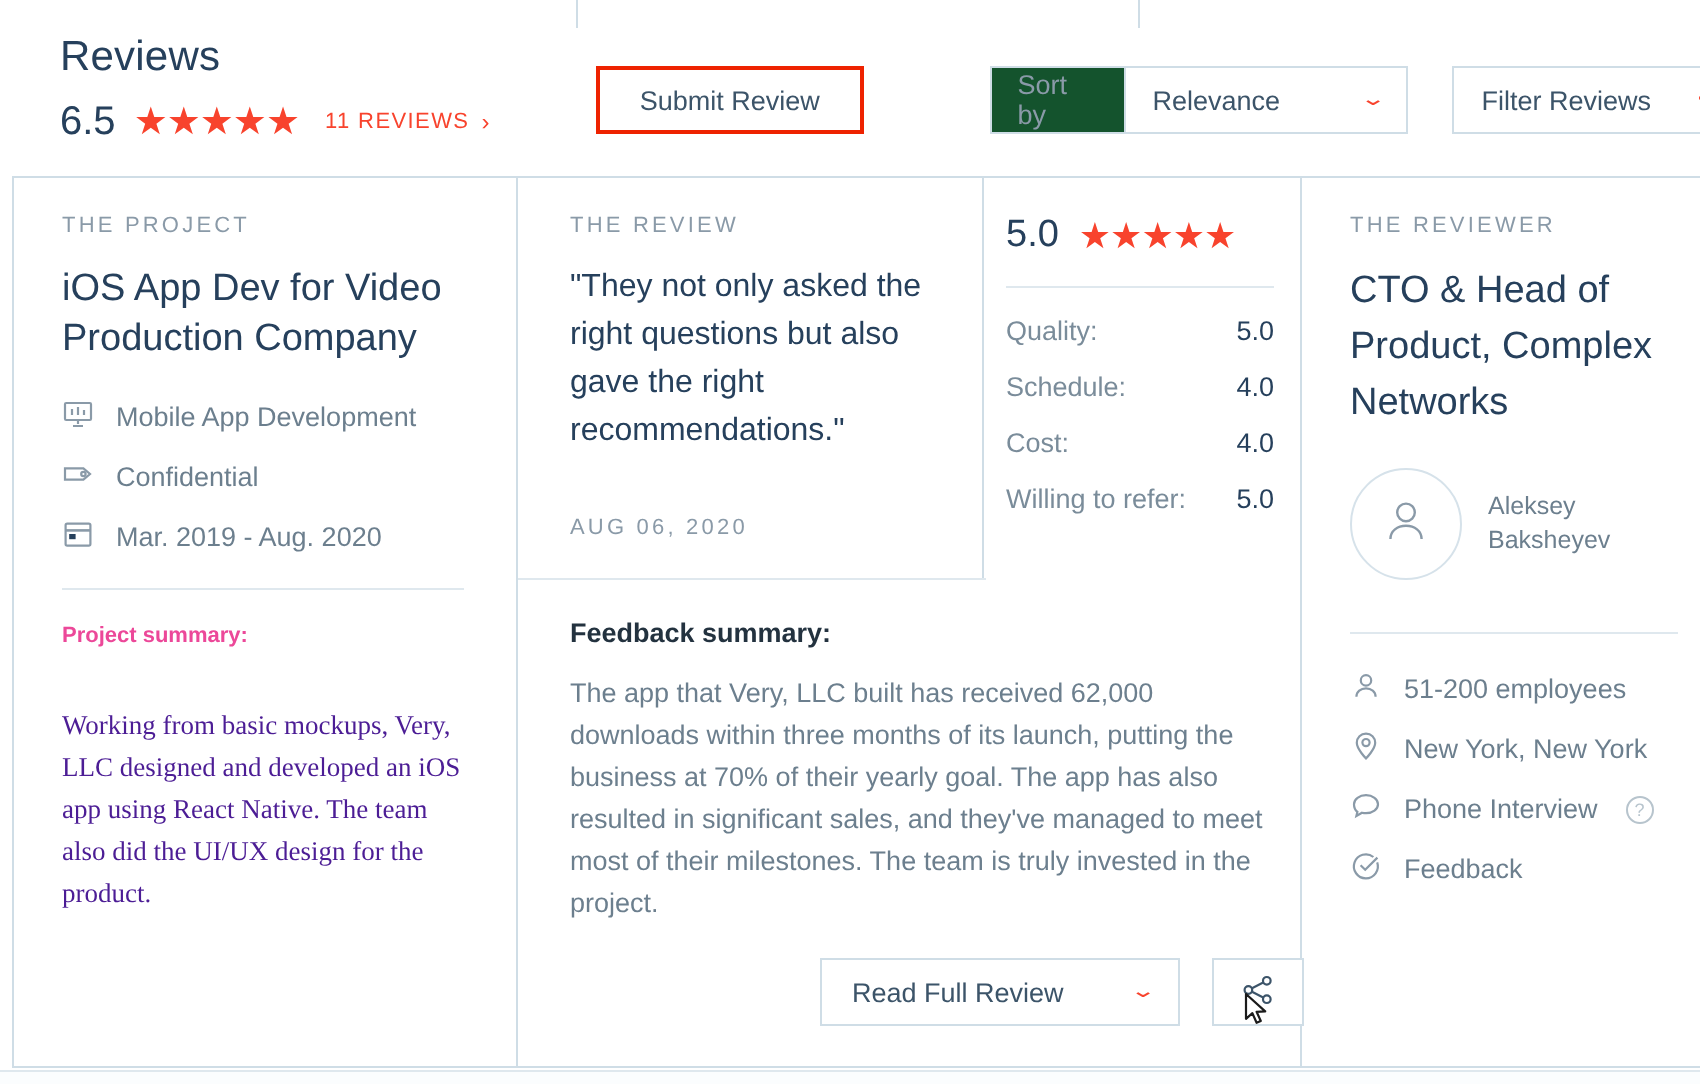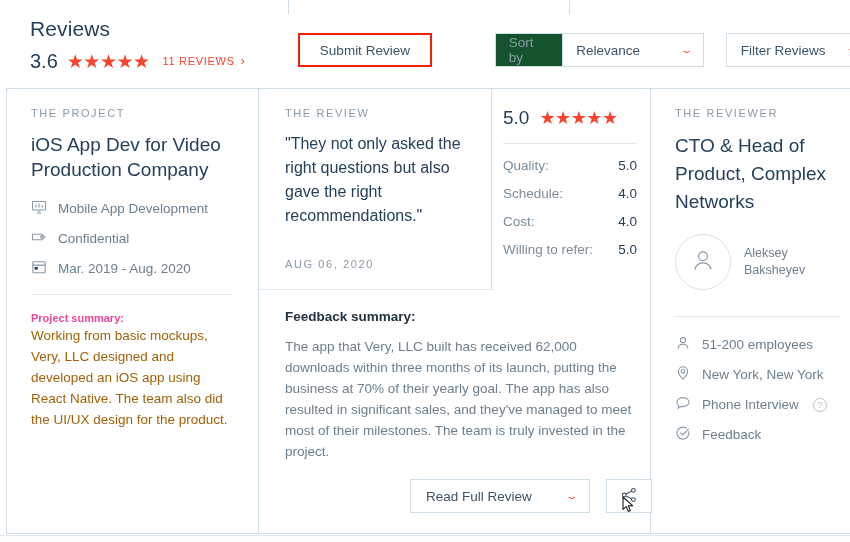--- a/index.html
+++ b/index.html
@@ -202,24 +202,25 @@
     background: #dfe8ee;
     margin: 16px 0 0 0;
   }
   .summary-head {
     margin-top: 17px;
     font-size: 11px;
     color: #ec4899;
     font-weight: 700;
   }
   .summary-body {
-    margin-top: 1px;
+    margin-top: 28px;
     font-size: 13.5px;
     line-height: 21px;
-    color: #a16207;
+    color: #4c1d95;
+    font-family: Liberation Serif, serif;
   }
 
   
   .col-review {
     position: absolute;
     left: 252px; top: 0;
     width: 391px;
     height: 100%;
   }
   .review-top { display: flex; }
@@ -393,21 +394,21 @@
 
   <div class="topbar">
     <div class="topbar-rules">
       <div class="vrule" style="left:288px; height:14px;"></div>
       <div class="vrule" style="left:569px; height:14px;"></div>
     </div>
 
     <div class="title-block">
       <div class="page-title">Reviews</div>
       <div class="rating-line">
-        <span class="rating-score">3.6</span>
+        <span class="rating-score">6.5</span>
         <span class="stars">★★★★★</span>
         <a class="reviews-link" href="#">
           <span>11 REVIEWS</span>
           <span class="chev">›</span>
         </a>
       </div>
     </div>
 
     <div class="toolbar">
       <button class="btn btn-submit">Submit Review</button>

